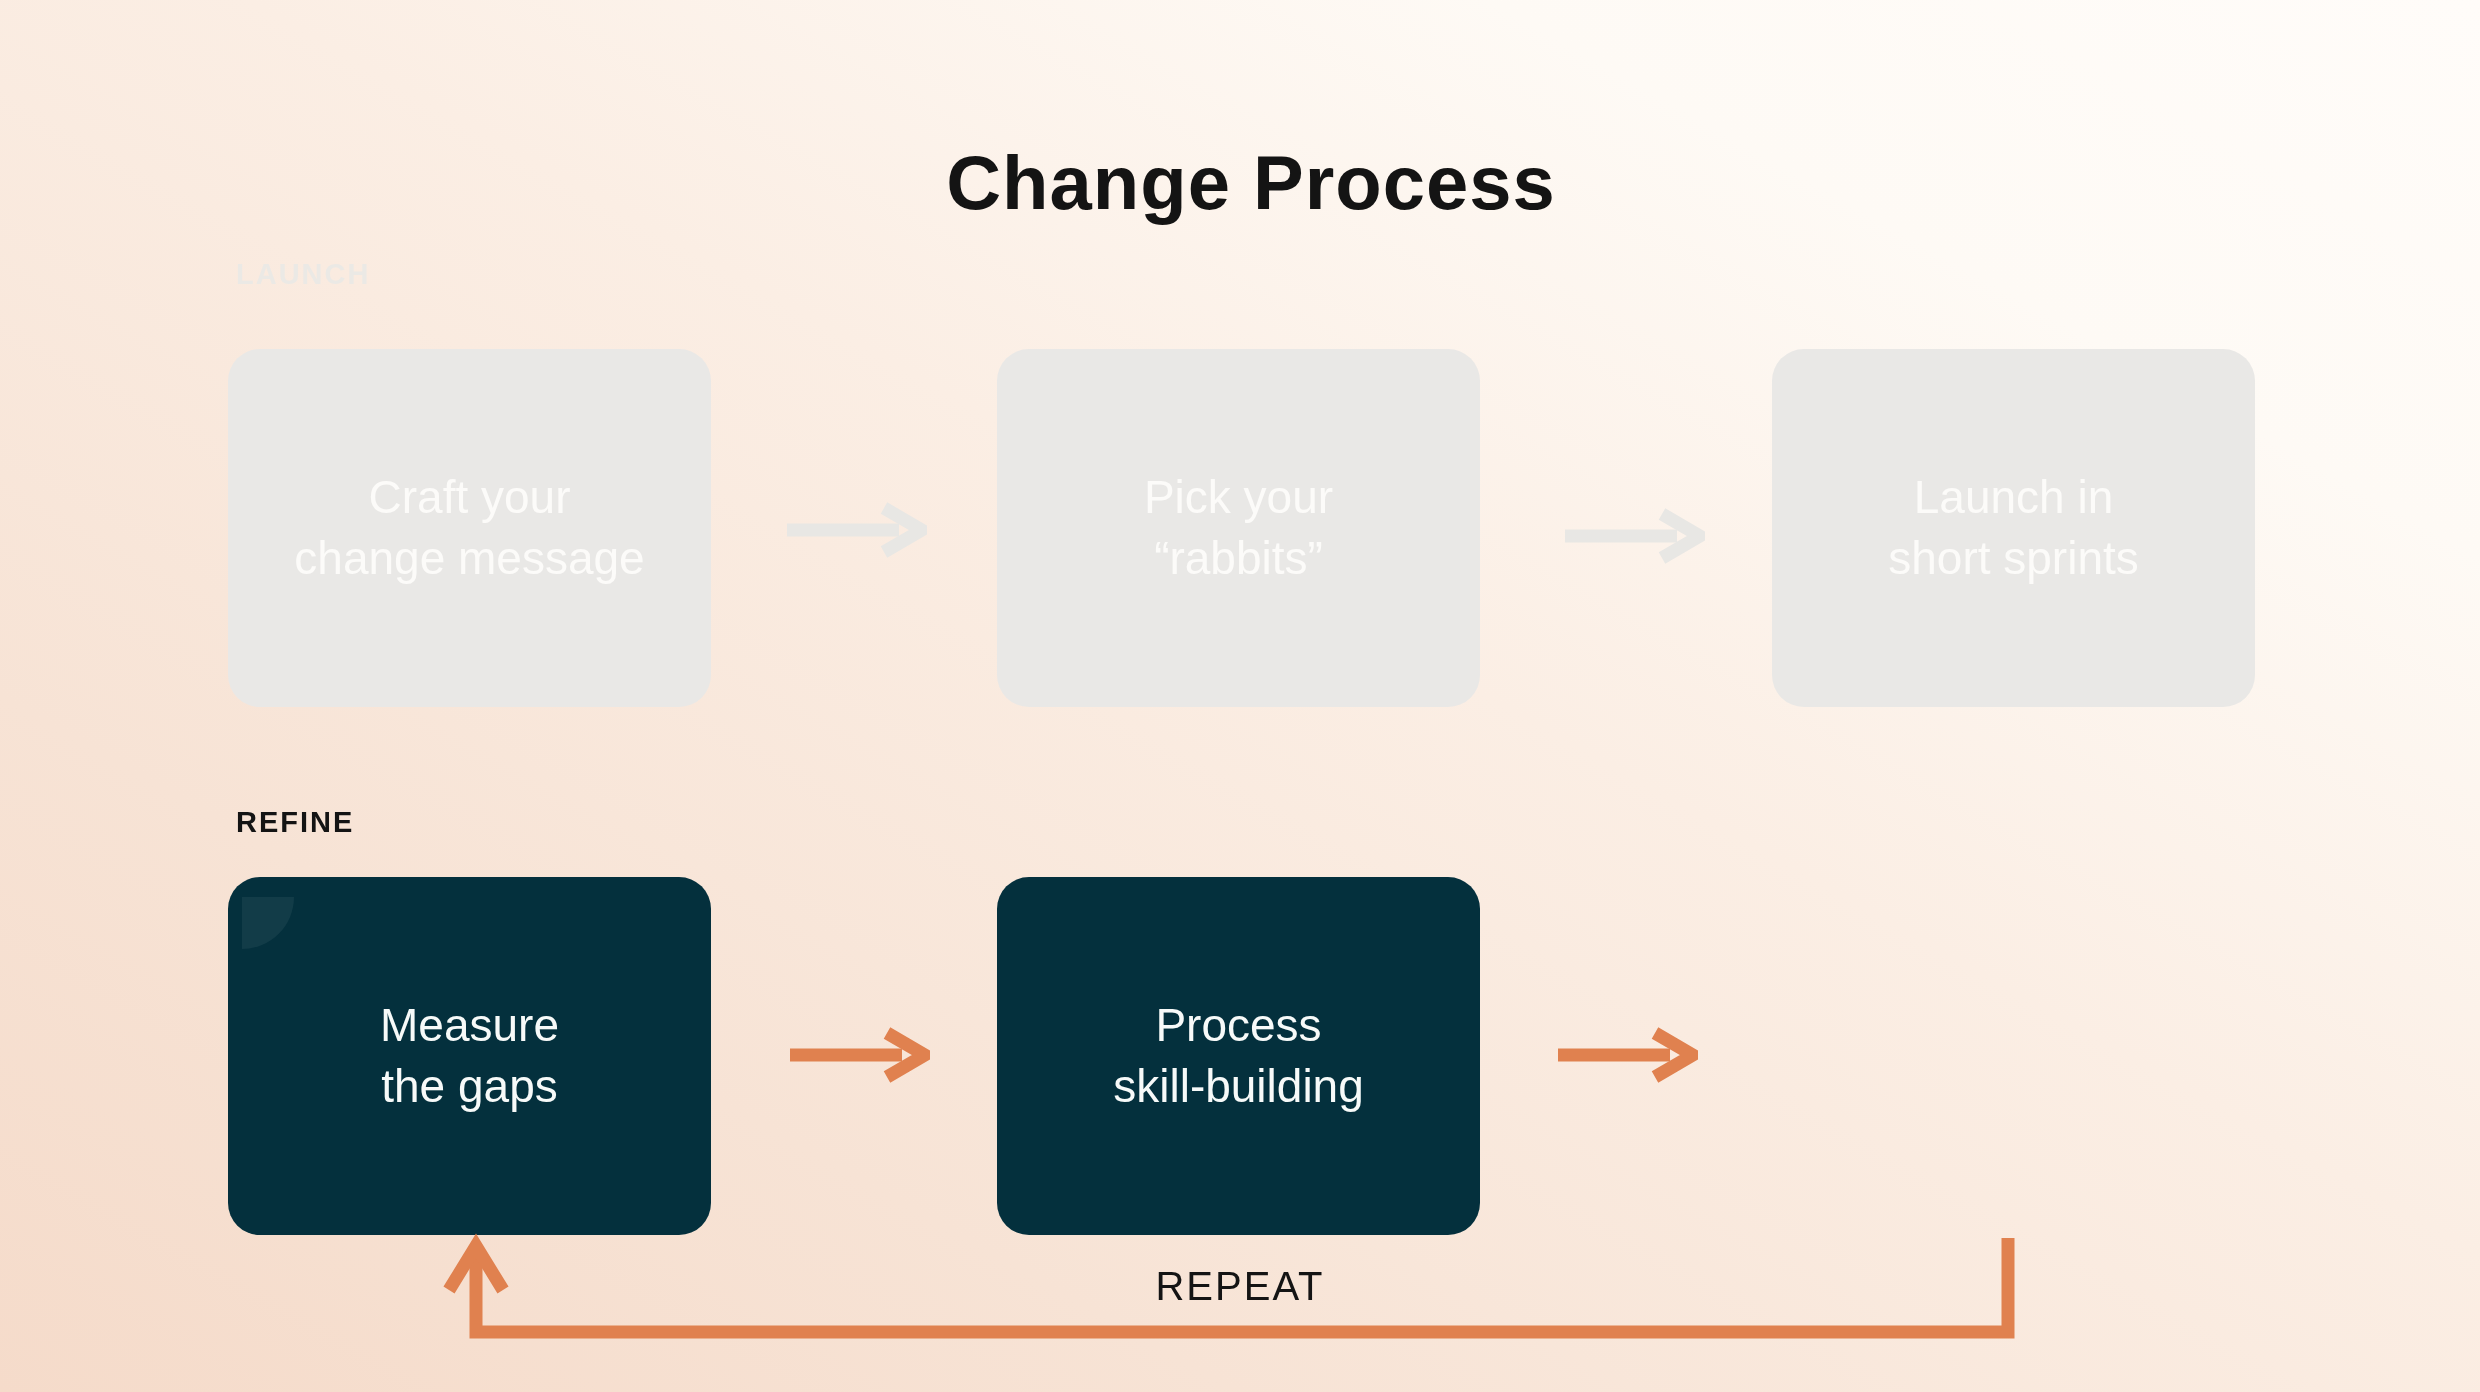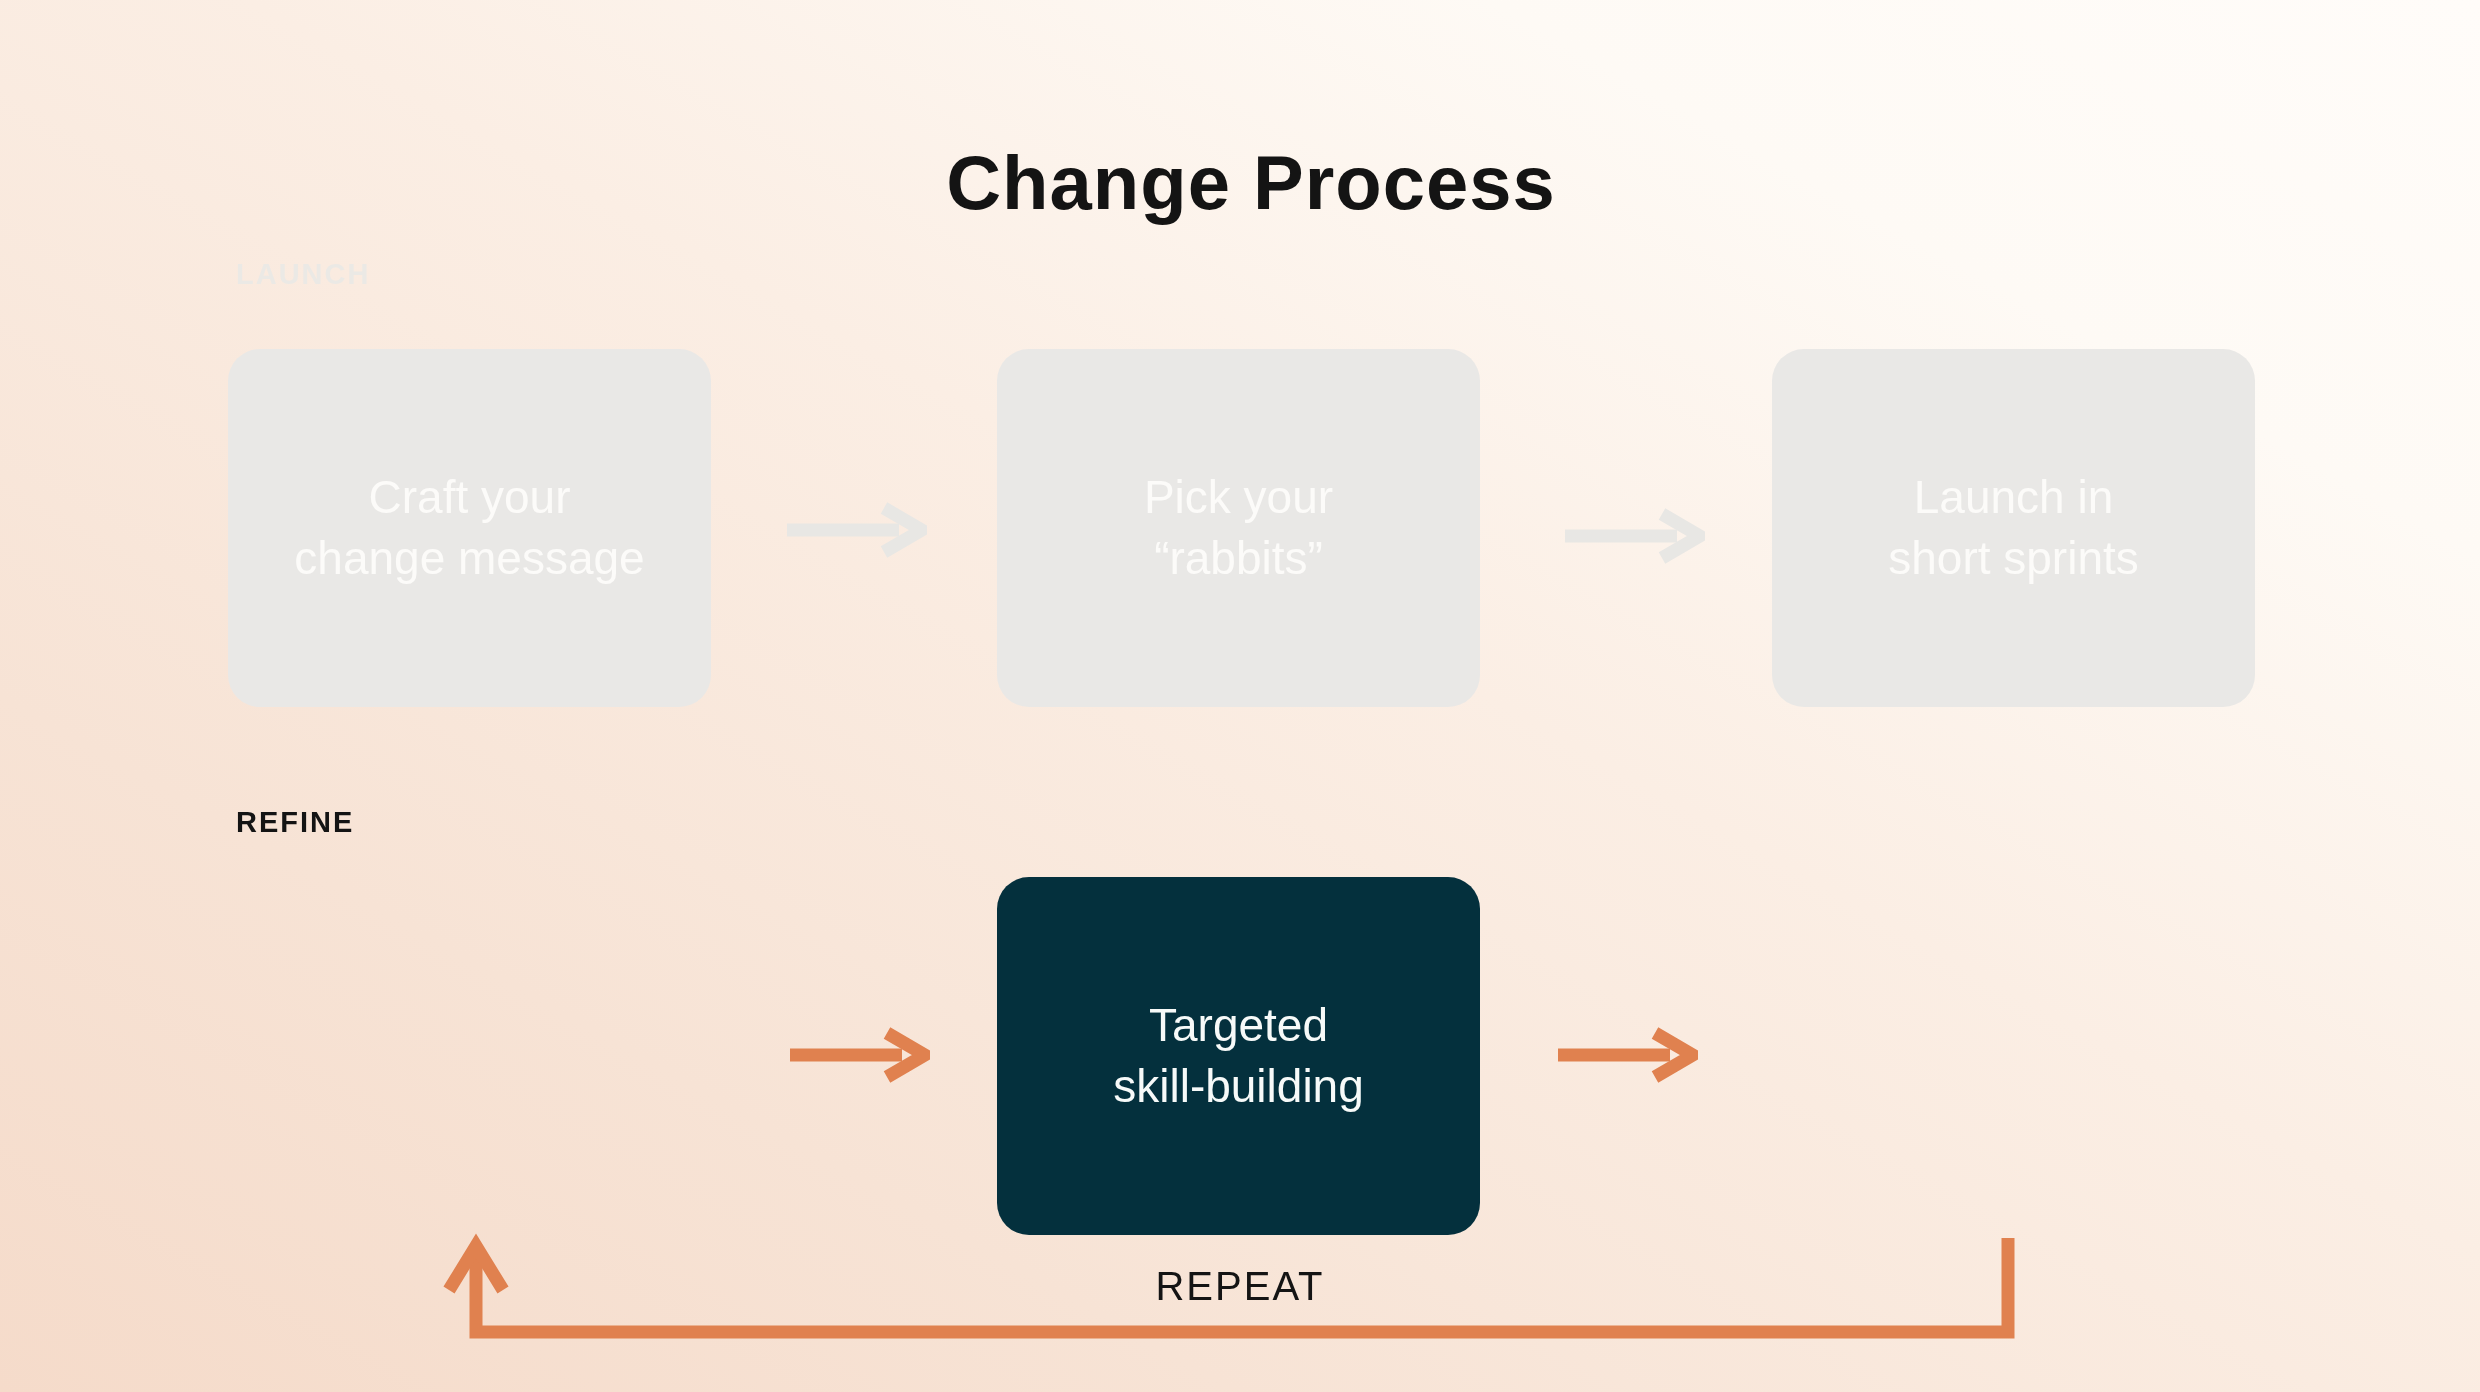--- a/index.html
+++ b/index.html
@@ -86,28 +86,32 @@
     <rect x="0" y="21.5" width="112" height="13"></rect>
     <path d="M97 6 L135 28 L97 50"></path>
   </svg>
 
   <div class="box gray rowtop col3">
     <span><span>Launch in</span><br><span>short sprints</span></span>
   </div>
 
   <div class="row-label refine">REFINE</div>
 
+  <div class="box dark rowbottom col1">
+    <span class="corner-decor"></span>
+    <span><span>Measure</span><br><span>the gaps</span></span>
+  </div>
 
   <svg class="arrow orange ar-b1" viewBox="0 0 140 56">
     <rect x="0" y="21.5" width="112" height="13"></rect>
     <path d="M97 6 L135 28 L97 50"></path>
   </svg>
 
   <div class="box dark rowbottom col2">
-    <span><span>Targeted</span><br><span>skill-building</span></span>
+    <span><span>Process</span><br><span>skill-building</span></span>
   </div>
 
   <svg class="arrow orange ar-b2" viewBox="0 0 140 56">
     <rect x="0" y="21.5" width="112" height="13"></rect>
     <path d="M97 6 L135 28 L97 50"></path>
   </svg>
 
 
   <div class="repeat-label">REPEAT</div>
 

